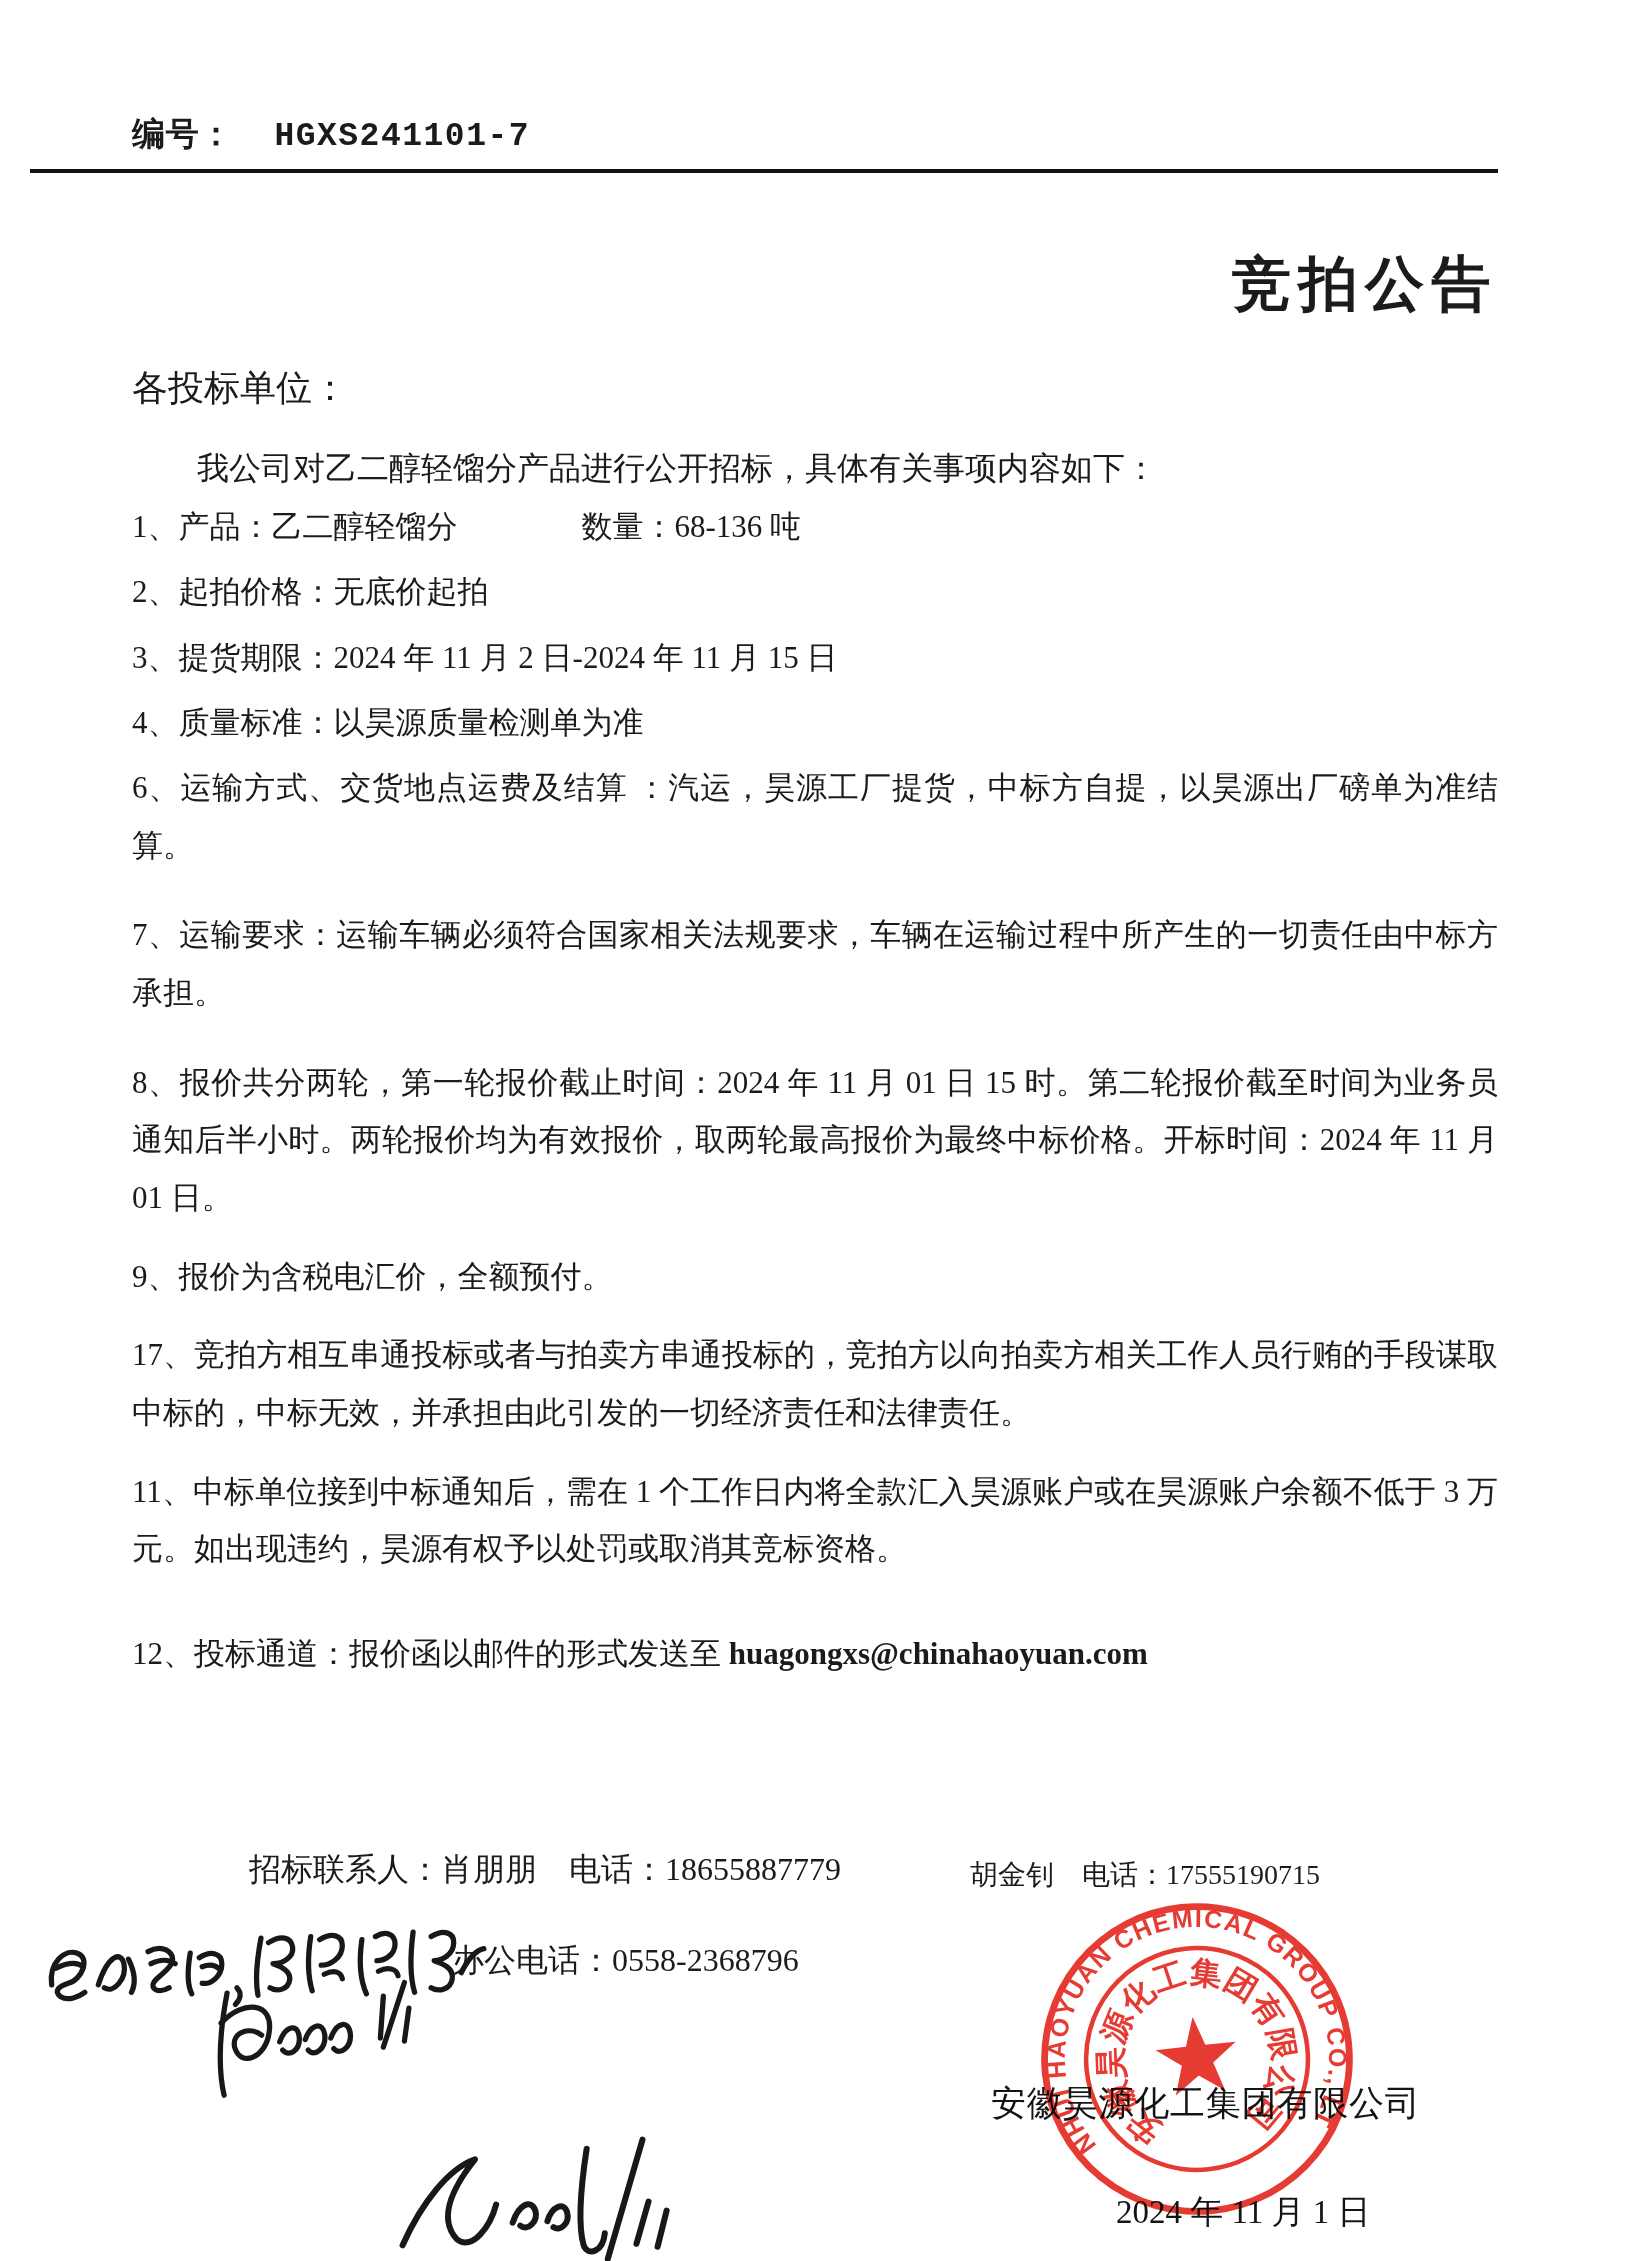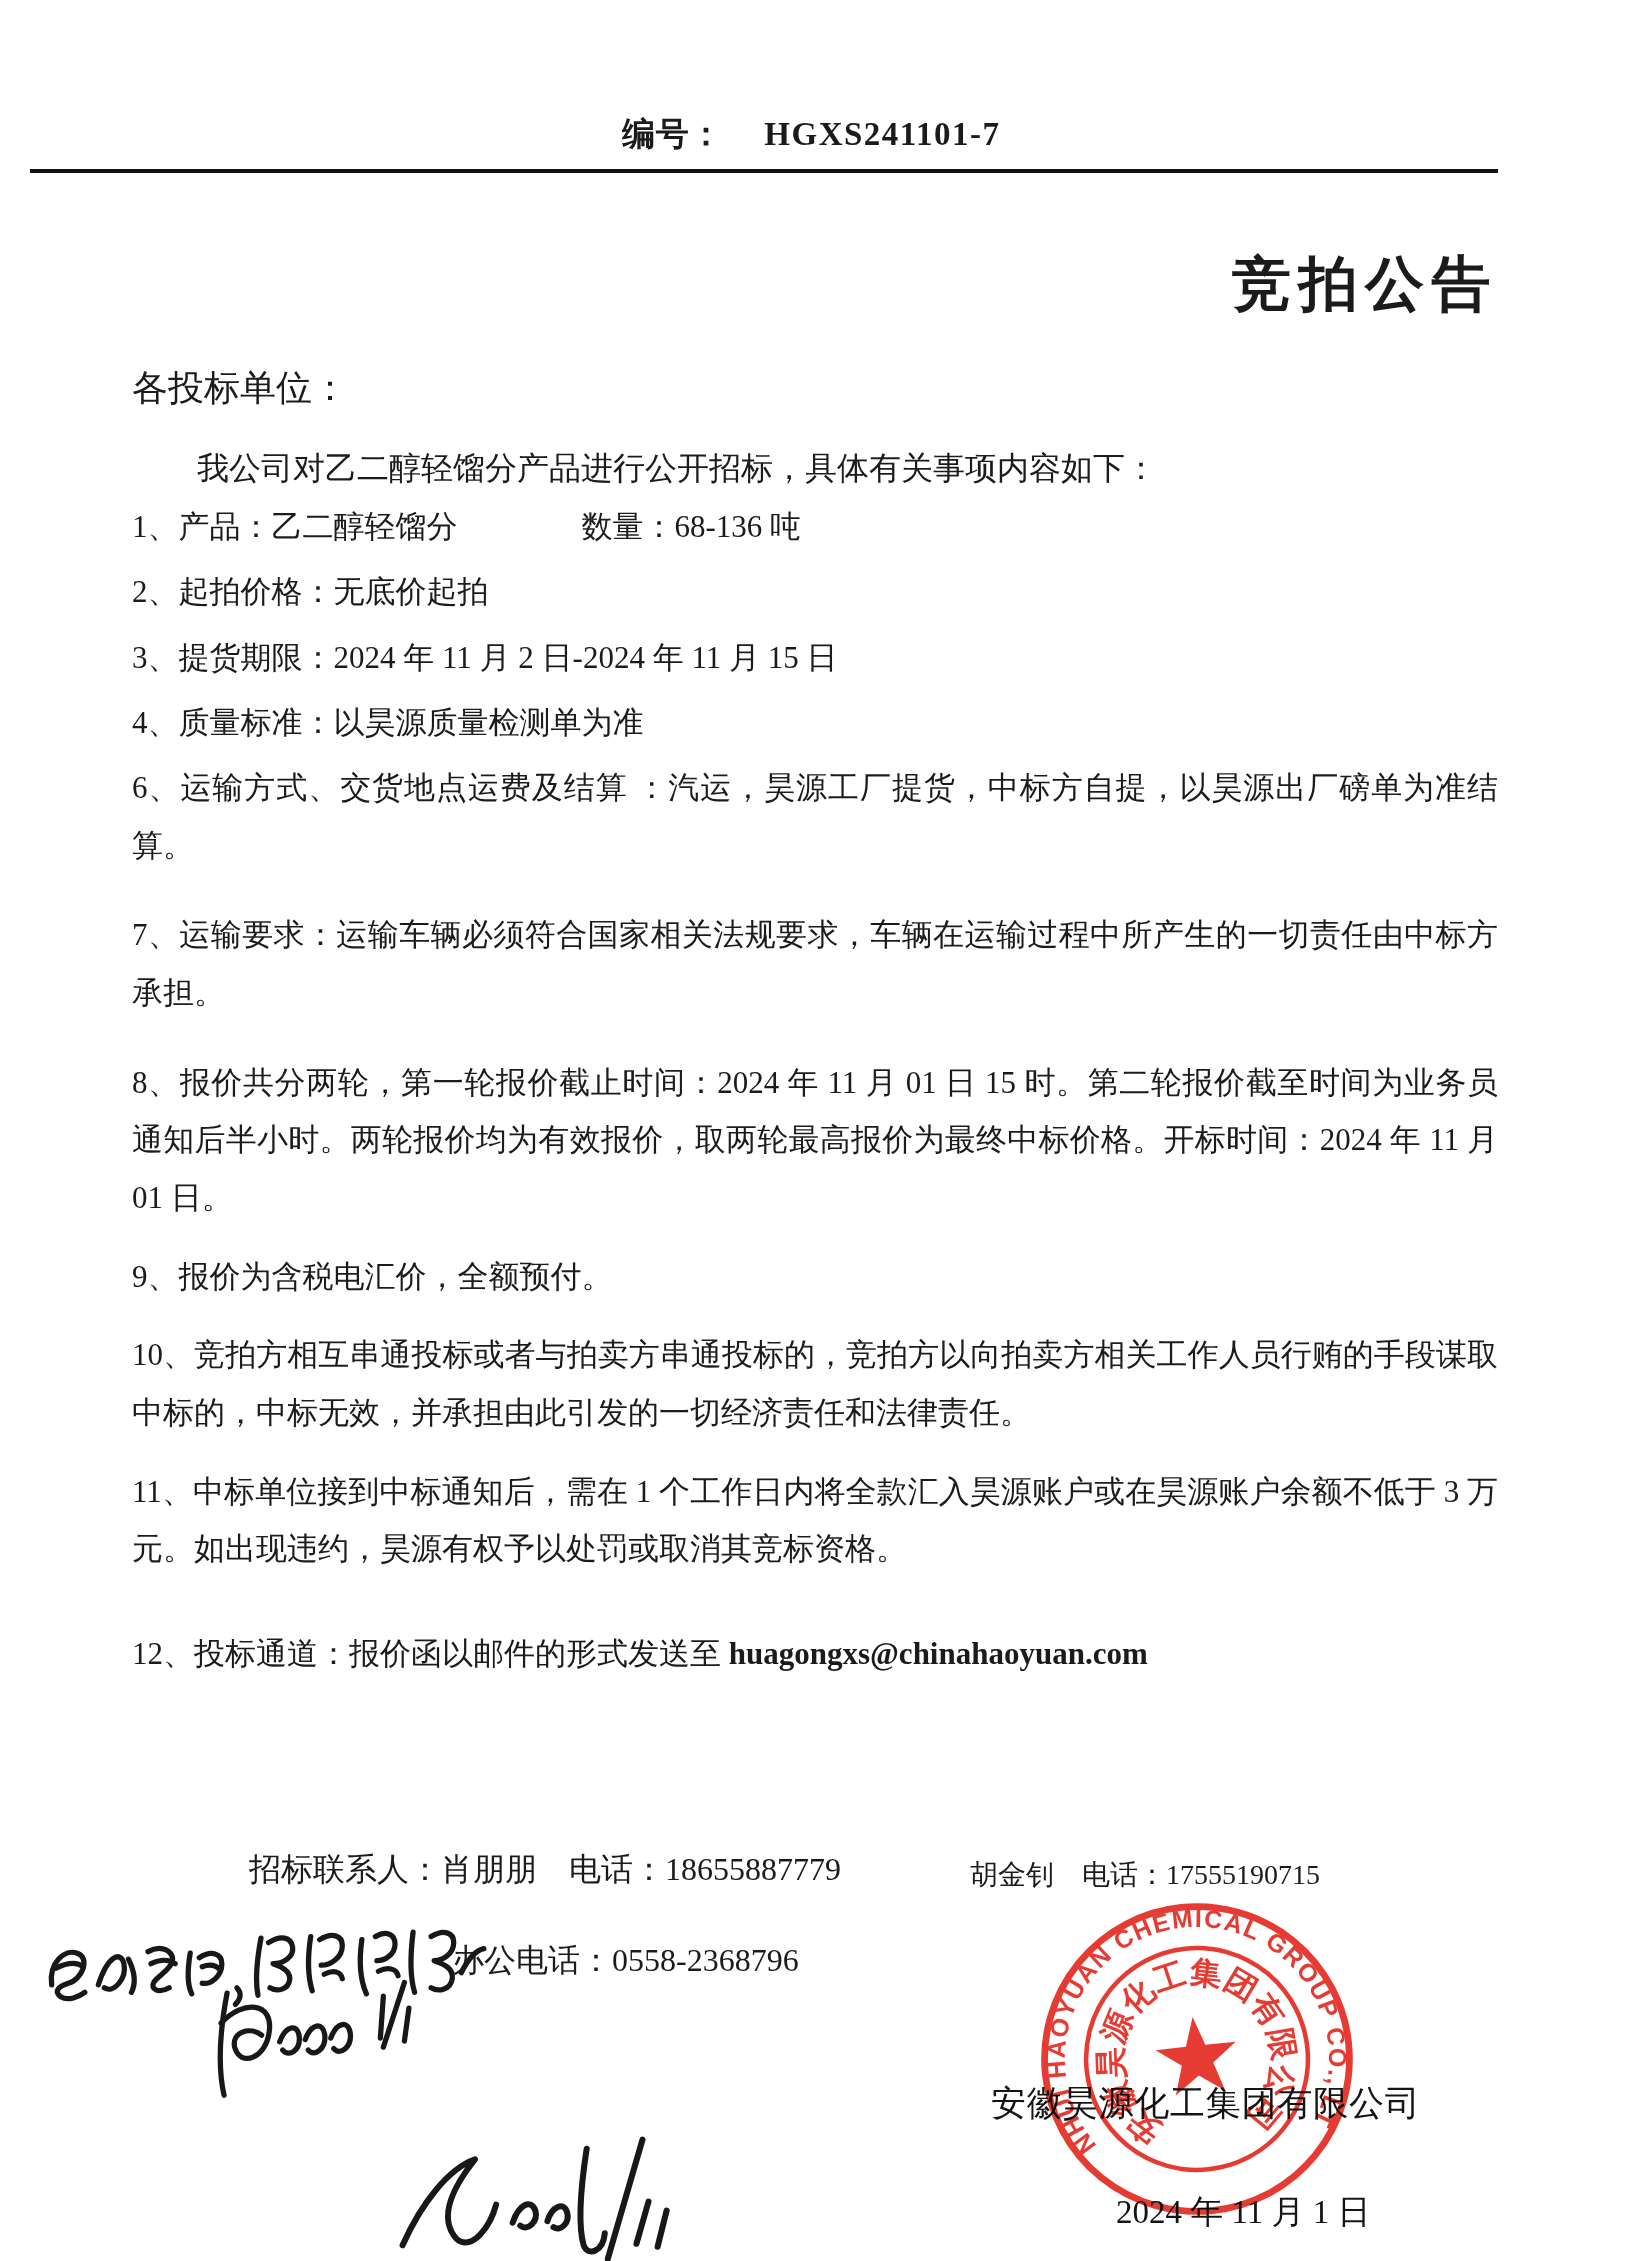--- a/index.html
+++ b/index.html
@@ -9,22 +9,22 @@
     margin:0 auto;
     background:#ffffff;
     font-family:"Liberation Serif","DejaVu Serif",serif;
     color:#1b1b1b;
     overflow:hidden;
   }
   .content{
     padding:112px 128px 0 132px;
   }
   .doc-number{
-    text-align:center;
-    font-family:Liberation Serif, serif;
+    text-align:left;
+    font-family:Liberation Mono, monospace;
     font-weight:bold;
     font-size:33px;
     letter-spacing:0.8px;
     white-space:nowrap;
     margin:0 7.5px 0 0;
   }
   .doc-number .code{margin-left:41px;letter-spacing:1.5px;}
   .rule{
     height:3.8px;background:#121212;border:none;
     margin:12px 0 0 -102px;
@@ -82,21 +82,21 @@
     <p class="intro">我公司对乙二醇轻馏分产品进行公开招标，具体有关事项内容如下：</p>
     <div id="items">
         <p class="item">1、产品：乙二醇轻馏分　　　　数量：68-136 吨</p>
         <p class="item mt-s">2、起拍价格：无底价起拍</p>
         <p class="item mt-s">3、提货期限：2024 年 11 月 2 日-2024 年 11 月 15 日</p>
         <p class="item mt-s">4、质量标准：以昊源质量检测单为准</p>
         <p class="item mt-s">6、运输方式、交货地点运费及结算 ：汽运，昊源工厂提货，中标方自提，以昊源出厂磅单为准结算。</p>
         <p class="item mt-l">7、运输要求：运输车辆必须符合国家相关法规要求，车辆在运输过程中所产生的一切责任由中标方承担。</p>
         <p class="item mt-l">8、报价共分两轮，第一轮报价截止时间：2024 年 11 月 01 日 15 时。第二轮报价截至时间为业务员通知后半小时。两轮报价均为有效报价，取两轮最高报价为最终中标价格。开标时间：2024 年 11 月 01 日。</p>
         <p class="item mt-m">9、报价为含税电汇价，全额预付。</p>
-        <p class="item mt-m">10、竞拍方相互串通投标或者与拍卖方串通投标的，竞拍方以向拍卖方相关工作人员行贿的手段谋取中标的，中标无效，并承担由此引发的一切经济责任和法律责任。</p>
+        <p class="item mt-m">17、竞拍方相互串通投标或者与拍卖方串通投标的，竞拍方以向拍卖方相关工作人员行贿的手段谋取中标的，中标无效，并承担由此引发的一切经济责任和法律责任。</p>
         <p class="item mt-m">11、中标单位接到中标通知后，需在 1 个工作日内将全款汇入昊源账户或在昊源账户余额不低于 3 万元。如出现违约，昊源有权予以处罚或取消其竞标资格。</p>
         <p class="item mt-xl">12、投标通道：报价函以邮件的形式发送至 <b>huagongxs@chinahaoyuan.com</b></p>
       </div>
   </div>
 
   <span class="abs contact-left">招标联系人：肖朋朋　电话：18655887779</span>
   <span class="abs contact-right">胡金钊　电话：17555190715</span>
   <span class="abs office-phone">办公电话：0558-2368796</span>
   <span class="abs company-name">安徽昊源化工集团有限公司</span>
   <span class="abs sign-date">2024 年 11 月 1 日</span>

